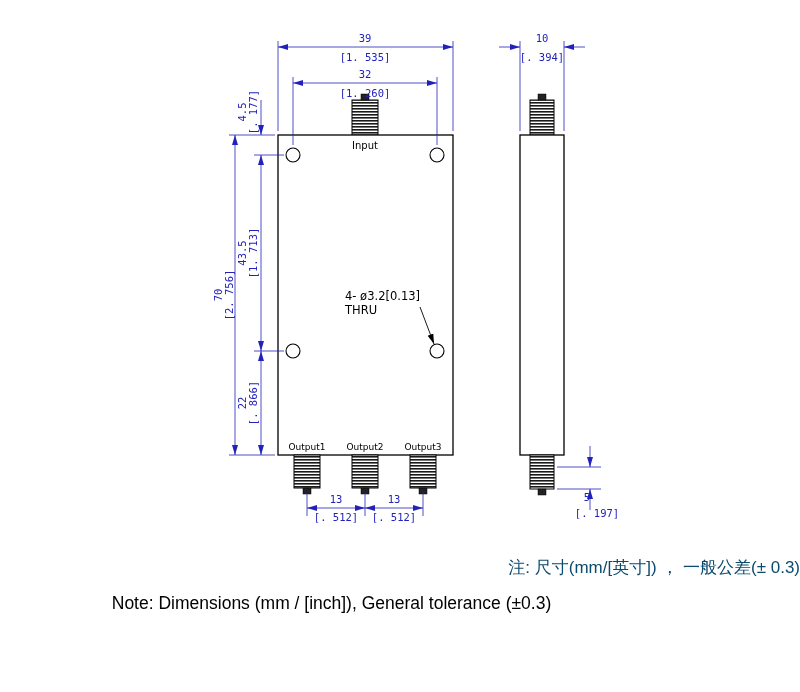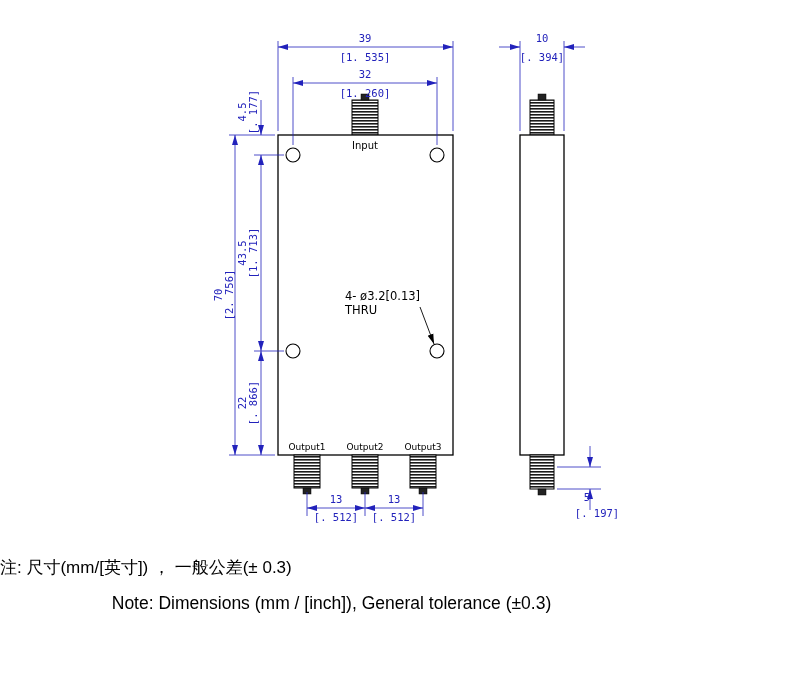--- a/index.html
+++ b/index.html
@@ -11,22 +11,22 @@
   .pin{fill:#222;stroke:#000;stroke-width:0.5;}
   .hole{stroke:#000;stroke-width:1.1;fill:#fff;}
   .ext{stroke:#2222bb;stroke-width:0.8;fill:none;}
   .dl{stroke:#2222bb;stroke-width:0.8;fill:none;}
   .leader{stroke:#000;stroke-width:0.9;fill:none;}
   text.dim{fill:#2222bb;font-family:"DejaVu Sans Mono", monospace;font-size:10.5px;}
   text.blk{fill:#000;font-family:"DejaVu Sans", sans-serif;}
   text.port{font-size:9px;}
   text.inlabel{font-size:10px;}
   text.callout{font-size:11.5px;}
-  .note-cn{position:absolute;top:556px;left:0;width:800px;text-align:left;
-           font-size:17px;color:#000000;}
+  .note-cn{position:absolute;top:556px;left:0;width:800px;text-align:right;
+           font-size:17px;color:#0c4a6e;}
   .note-en{position:absolute;top:593px;left:0;width:663px;text-align:center;
            font-size:17.5px;color:#000;}
 </style>
 </head>
 <body>
 
 <div class="canvas">
 
 <svg width="800" height="530" viewBox="0 0 800 530">
   <defs>

